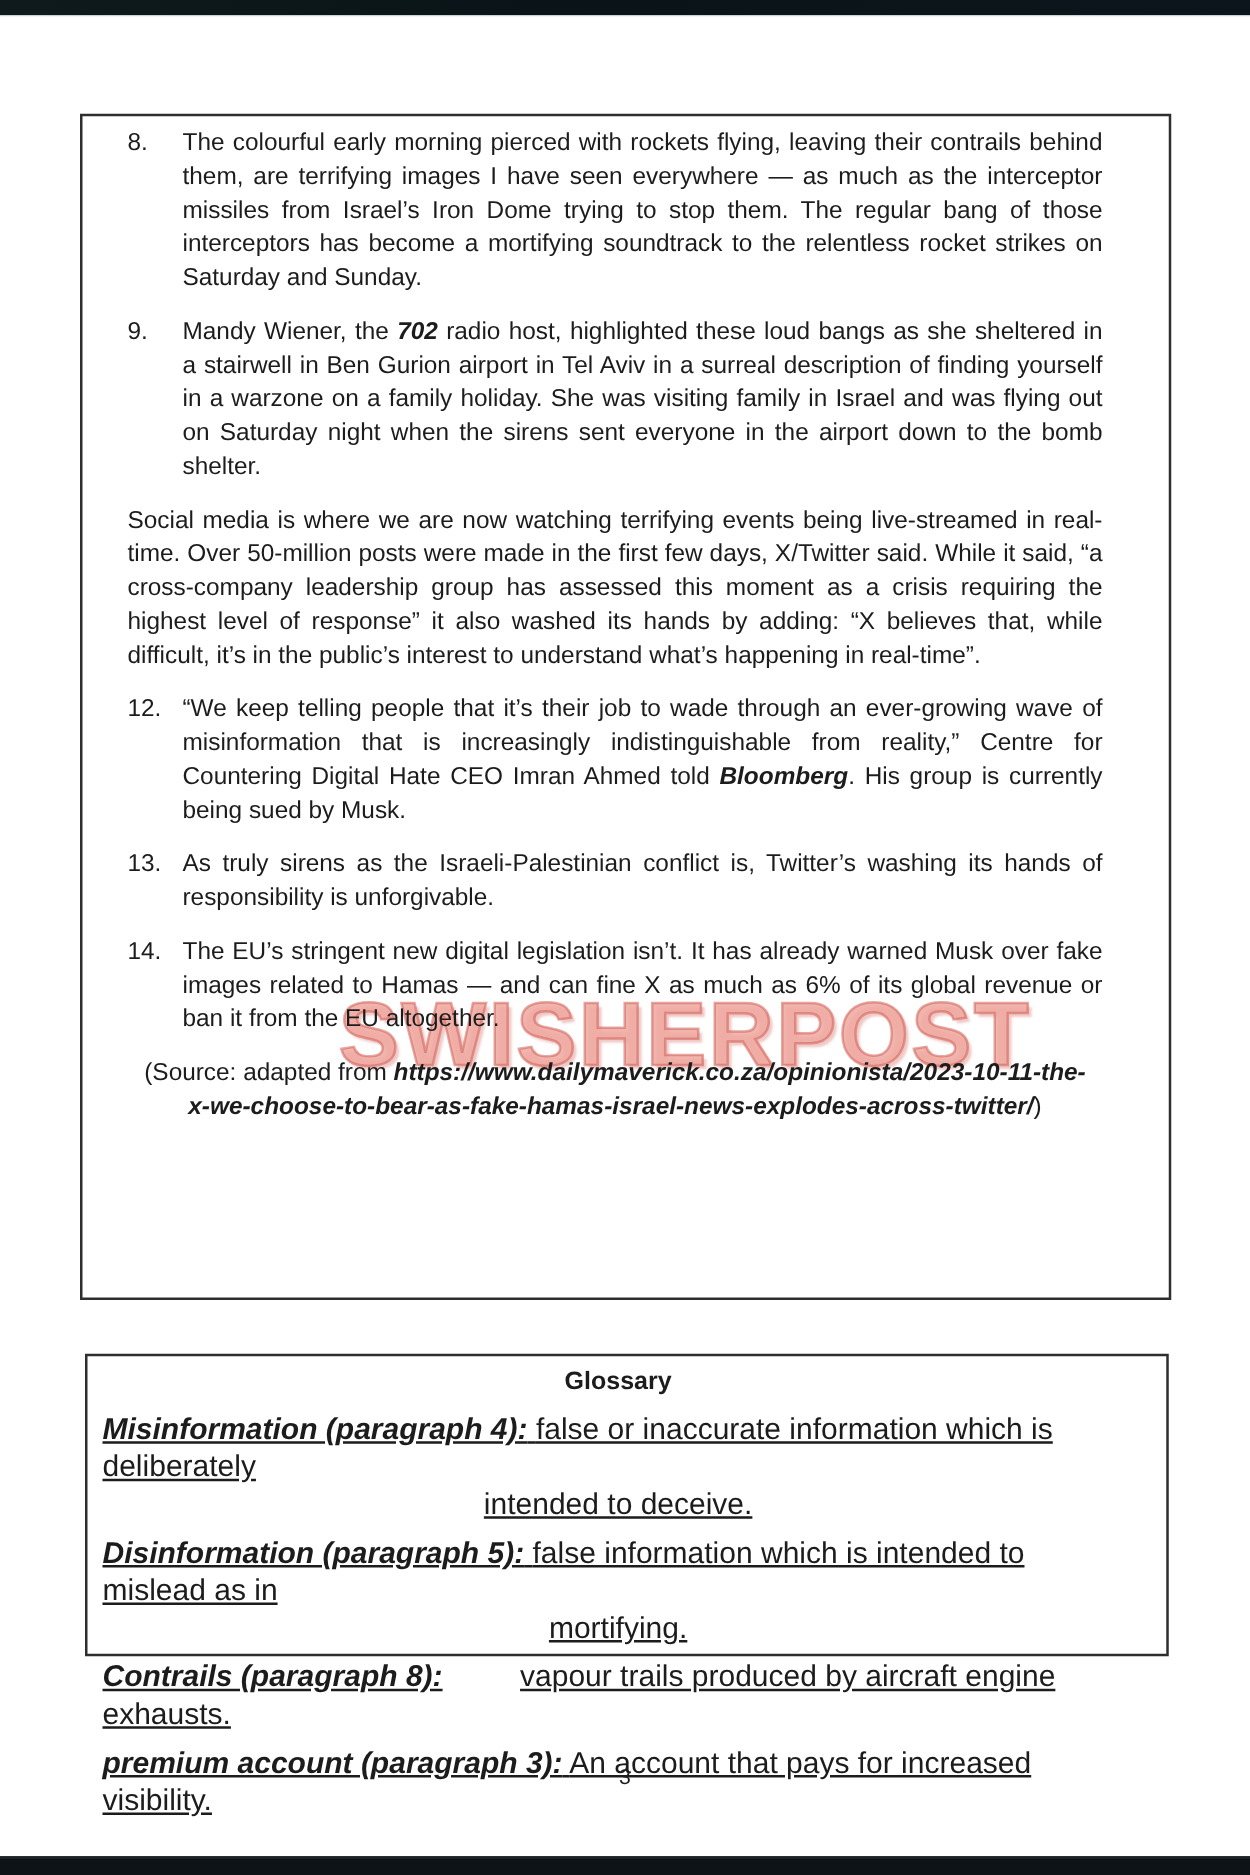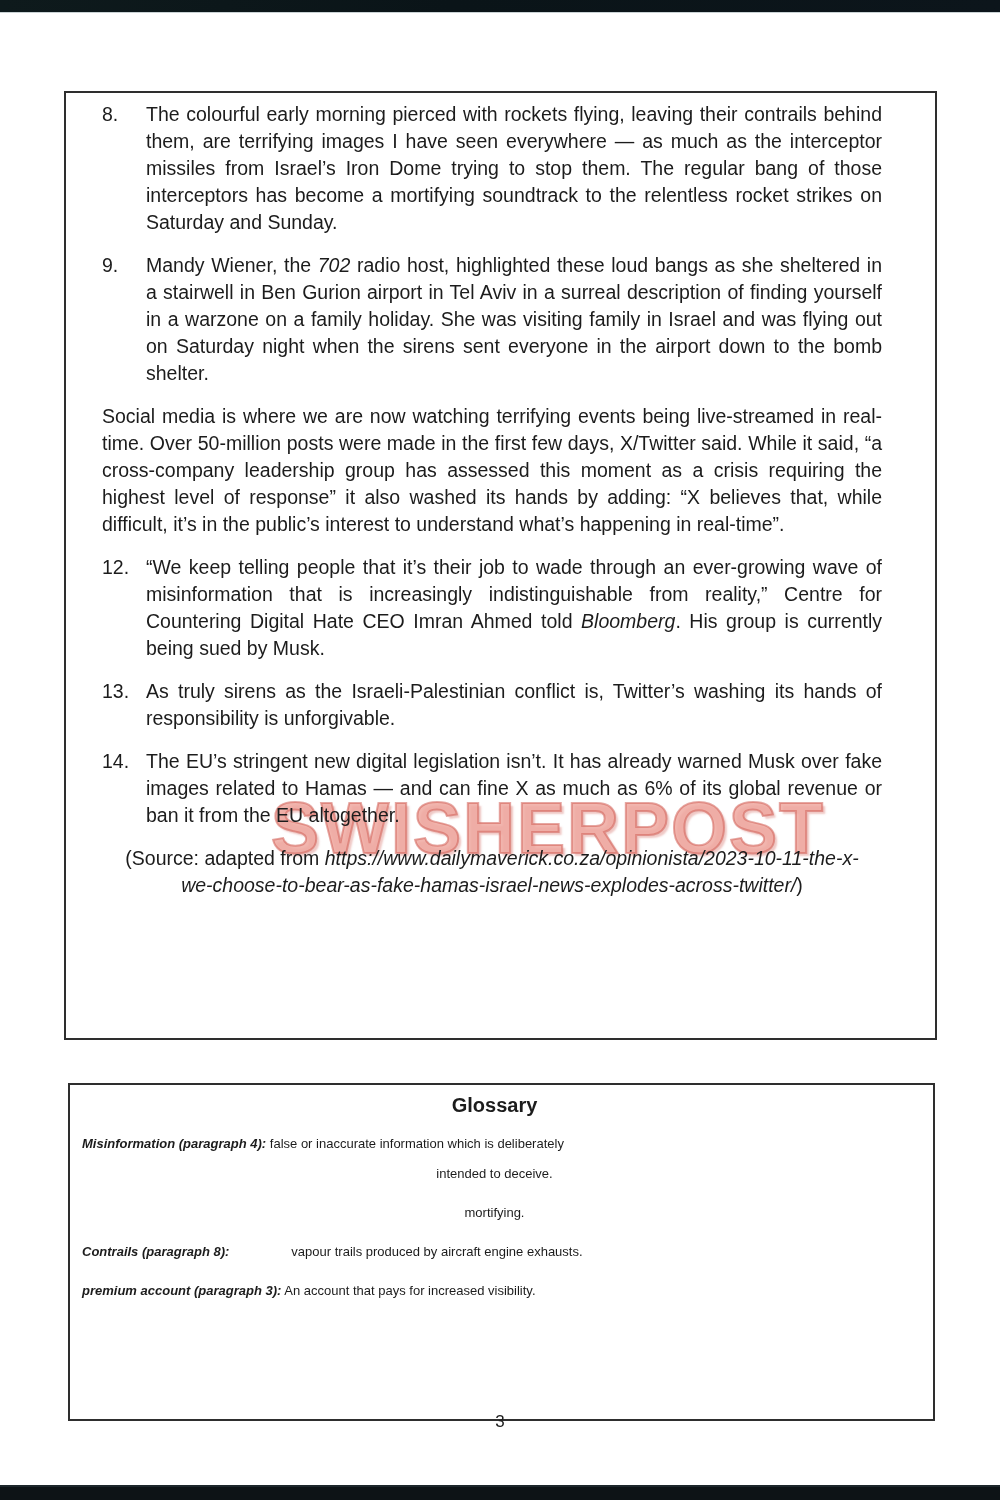--- a/index.html
+++ b/index.html
@@ -47,49 +47,50 @@
     z-index: 1;
   }
   .para {
     display: flex;
     font-size: 19.5px;
     line-height: 27px;
     margin-bottom: 16px;
   }
   .p-num { flex: 0 0 44px; }
   .p-text { flex: 1; text-align: justify; }
-  .it { font-style: italic; }
+  .it { font-style: italic; font-weight: bold; }
   .source {
     text-align: center;
     font-size: 19.5px;
     line-height: 27px;
     margin-top: 10px;
     padding: 0 8px;
     overflow-wrap: break-word;
   }
   .glossary-box {
     position: absolute;
     left: 68px; top: 1083px;
-    width: 867px; height: 338px;
+    width: 867px; height: 242px;
     border: 2px solid #2e2e2e;
     box-sizing: border-box;
     padding: 7px 26px 0 12px;
     background: transparent;
     z-index: 1;
   }
   .g-title {
     text-align: center;
     font-weight: 700;
     font-size: 20px;
     margin: 2px 0 12px 0;
   }
   .g-entry {
-    font-size: 13px;
+    font-size: 24px;
     line-height: 30px;
     margin-bottom: 9px;
+    text-decoration: underline;
   }
   .g-term { font-weight: 700; font-style: italic; }
   .g-gap { display: inline-block; width: 62px; }
   .g-line2 { text-align: center; }
   .page-number {
     position: absolute;
     left: 0; top: 1412px;
     width: 100%;
     text-align: center;
     font-size: 17px;
@@ -144,20 +145,21 @@
   <div class="glossary-box">
 
     <div class="g-title">Glossary</div>
 
     <div class="g-entry">
       <div><span class="g-term">Misinformation (paragraph 4):</span> <span>false or inaccurate information which is deliberately</span></div>
       <div class="g-line2">intended to deceive.</div>
     </div>
 
     <div class="g-entry">
+      <div><span class="g-term">Disinformation (paragraph 5):</span> <span>false information which is intended to mislead as in</span></div>
       <div class="g-line2">mortifying.</div>
     </div>
 
     <div class="g-entry">
       <div><span class="g-term">Contrails (paragraph 8):</span><span class="g-gap"></span><span>vapour trails produced by aircraft engine exhausts.</span></div>
     </div>
 
     <div class="g-entry">
       <div><span class="g-term">premium account (paragraph 3):</span> <span>An account that pays for increased visibility.</span></div>
     </div>

